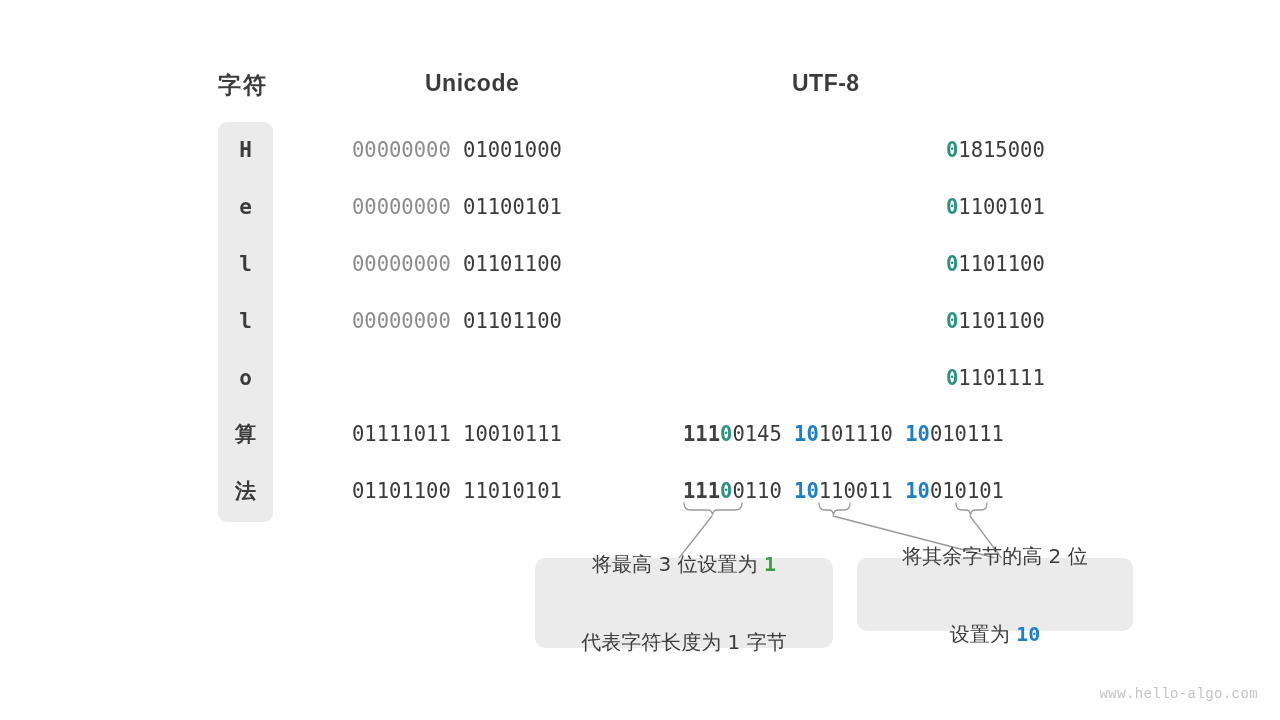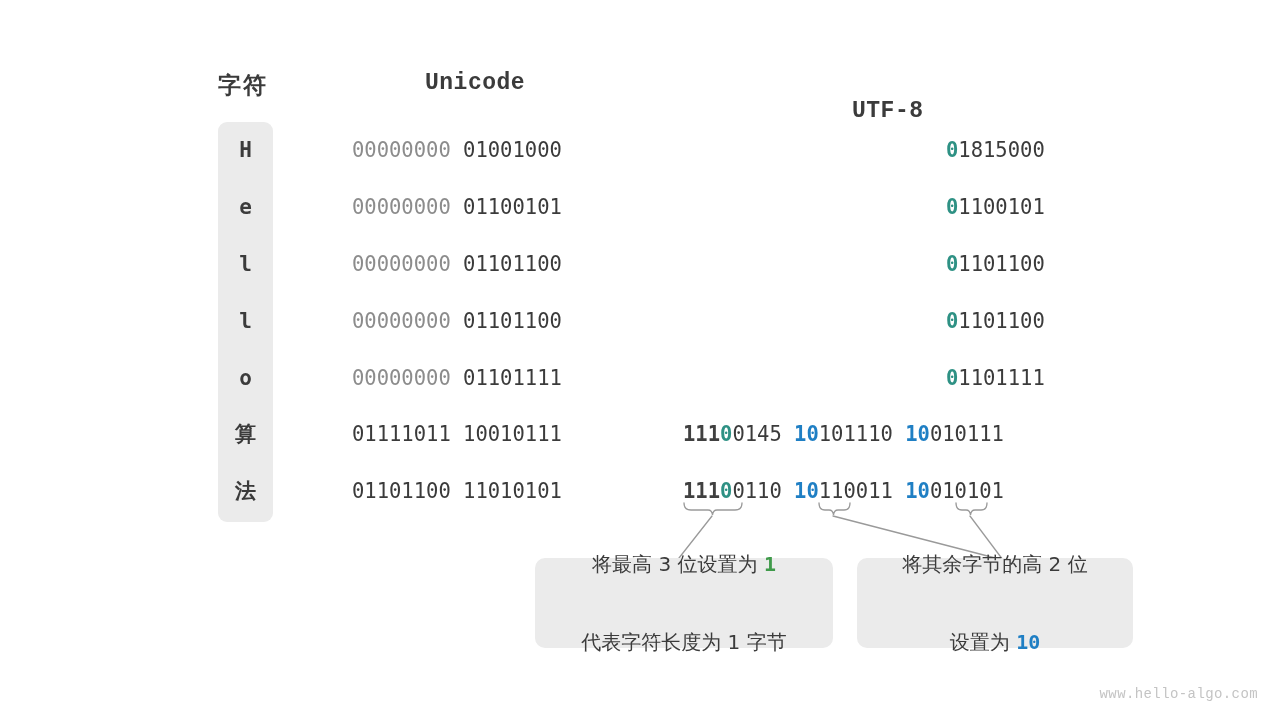--- a/index.html
+++ b/index.html
@@ -18,30 +18,30 @@
   #stage {
     position: absolute;
     left: 0; top: 0;
     width: 1280px;
     height: 720px;
   }
 
   
   .col-header {
     position: absolute;
-    font-family: Liberation Mono, monospace;
+    font-family: Liberation Sans, sans-serif;
     font-weight: bold;
     font-size: 23px;
     color: #3b3b3b;
     letter-spacing: 0.5px;
     white-space: nowrap;
   }
   .hdr-char   { left: 218px; top: 70px; font-family: "DejaVu Sans", sans-serif; letter-spacing: 2px; }
   .hdr-uni    { left: 425px; top: 70px; }
-  .hdr-utf8   { left: 852px; top: 70px; margin-top: 28px; }
+  .hdr-utf8   { left: 792px; top: 70px; }
 
   
   .char-panel {
     position: absolute;
     left: 218px;
     top: 122px;
     width: 55px;
     height: 400px;
     background: #ebebeb;
     border-radius: 9px;
@@ -92,21 +92,21 @@
     font-size: 20px;
     color: #3b3b3b;
     line-height: 30px;
     gap: 48px;
   }
   .callout .line { white-space: pre; }
   .callout .em-green { color: #3f9a4a; font-weight: bold; font-family: "DejaVu Sans Mono", monospace; }
   .callout .em-blue  { color: #1f7fc4; font-weight: bold; font-family: "DejaVu Sans Mono", monospace; }
 
   .callout-left  { left: 535px; top: 558px; width: 298px; height: 90px; }
-  .callout-right { left: 857px; top: 558px; width: 276px; height: 90px; }
+  .callout-right { left: 857px; top: 558px; width: 276px; height: 73px; }
 
   
   #connectors {
     position: absolute;
     left: 0; top: 0;
     width: 1280px;
     height: 720px;
     pointer-events: none;
   }
 
@@ -137,21 +137,20 @@
   <div class="char-cell" style="top:252px">l</div>
   <div class="char-cell" style="top:309px">l</div>
   <div class="char-cell" style="top:366px">o</div>
   <div class="char-cell cjk" style="top:422px">算</div>
   <div class="char-cell cjk" style="top:479px">法</div>
 
   <div class="bin uni" style="top:138px"><span class="dim">00000000</span><span> </span><span>01001000</span></div>
   <div class="bin uni" style="top:195px"><span class="dim">00000000</span><span> </span><span>01100101</span></div>
   <div class="bin uni" style="top:252px"><span class="dim">00000000</span><span> </span><span>01101100</span></div>
   <div class="bin uni" style="top:309px"><span class="dim">00000000</span><span> </span><span>01101100</span></div>
-  <div class="bin uni" style="top:366px"><span class="dim">00000000</span><span> </span><span>01101111</span></div>
   <div class="bin uni" style="top:422px"><span>01111011</span><span> </span><span>10010111</span></div>
   <div class="bin uni" style="top:479px"><span>01101100</span><span> </span><span>11010101</span></div>
 
   <div class="bin utf" style="left:946px; top:138px"><span class="teal">0</span><span>1815000</span></div>
   <div class="bin utf" style="left:946px; top:195px"><span class="teal">0</span><span>1100101</span></div>
   <div class="bin utf" style="left:946px; top:252px"><span class="teal">0</span><span>1101100</span></div>
   <div class="bin utf" style="left:946px; top:309px"><span class="teal">0</span><span>1101100</span></div>
   <div class="bin utf" style="left:946px; top:366px"><span class="teal">0</span><span>1101111</span></div>
 
   <div class="bin utf" style="left:683px; top:422px"><span class="green">111</span><span class="teal">0</span><span>0145</span><span> </span><span class="blue">10</span><span>101110</span><span> </span><span class="blue">10</span><span>010111</span></div>

